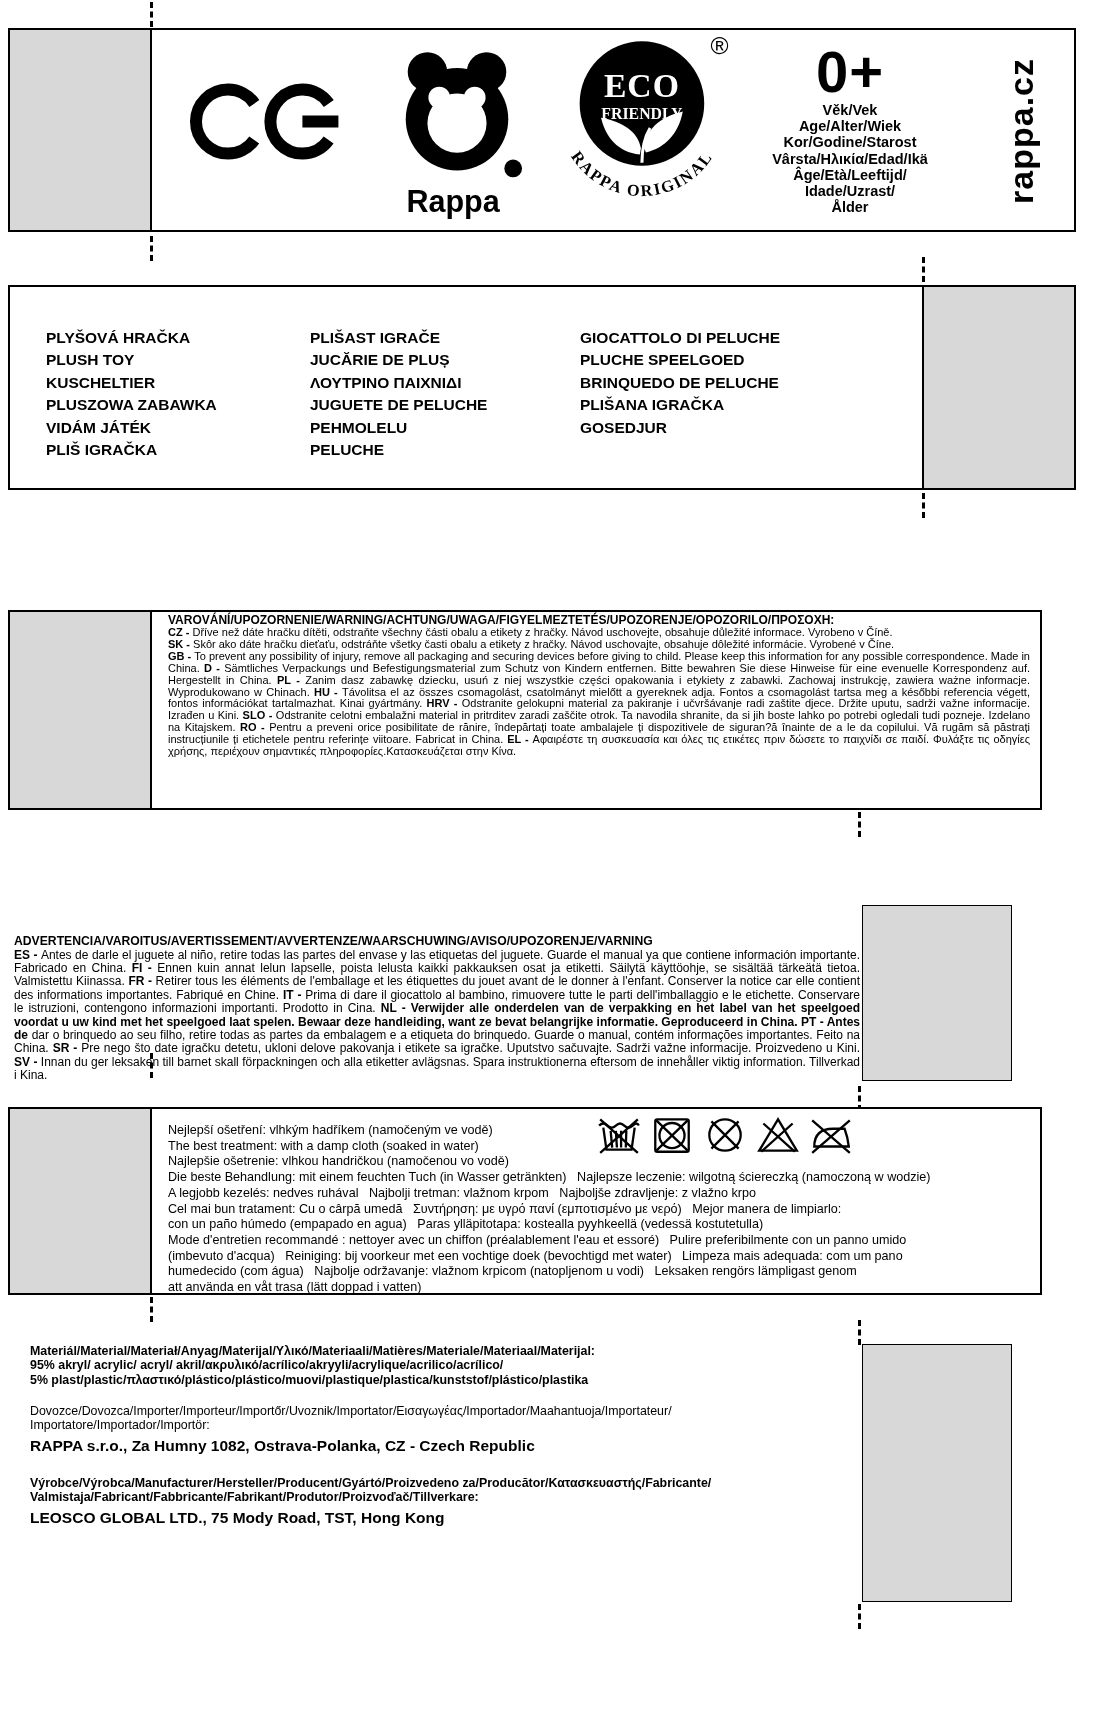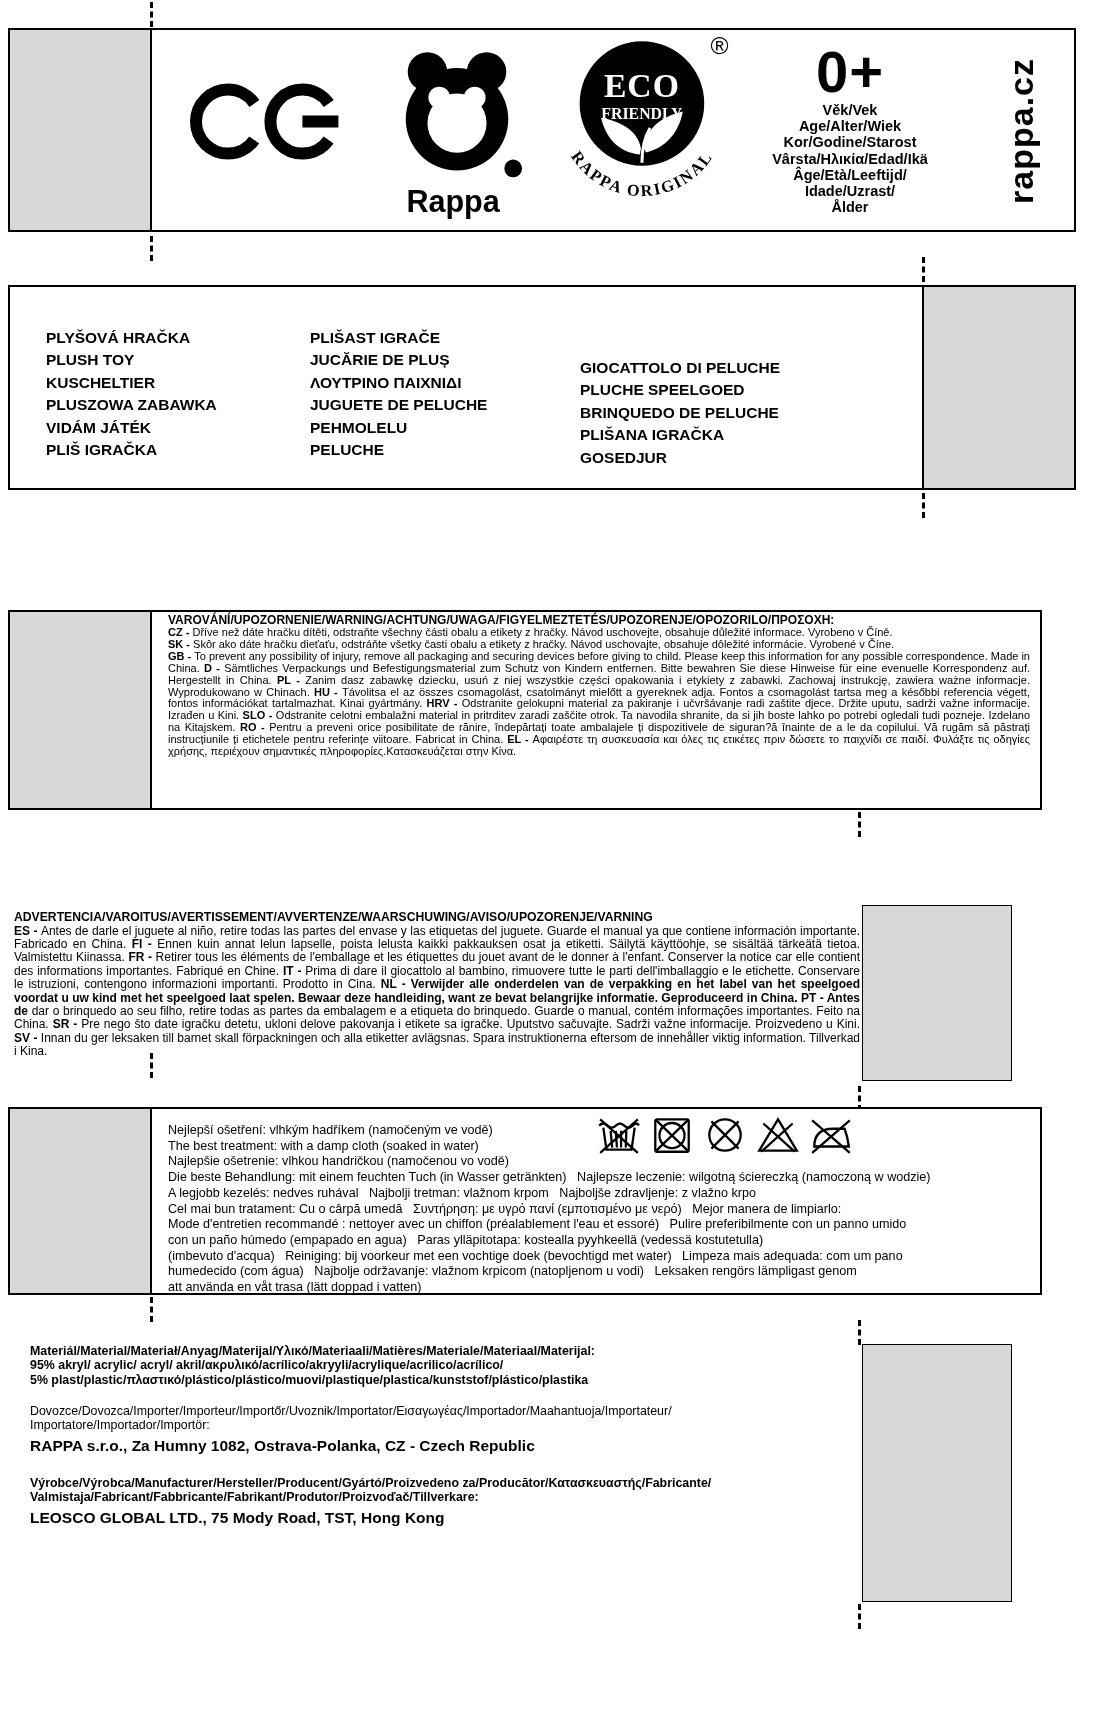--- a/index.html
+++ b/index.html
@@ -16,31 +16,31 @@
   .eco{position:absolute;left:548px;top:4px;}
   .age{position:absolute;left:726px;top:12px;width:228px;text-align:center;}
   .age-value{font-size:58px;font-weight:bold;line-height:60px;letter-spacing:1px;}
   .age-line{font-size:14.5px;font-weight:bold;line-height:16.2px;}
   .website-wrap{position:absolute;left:988px;top:10px;height:182px;width:46px;display:flex;align-items:center;justify-content:center;}
   .website{writing-mode:vertical-rl;transform:rotate(180deg);font-weight:bold;font-size:34px;letter-spacing:1px;}
   
   .box2{left:8px;top:285px;width:1068px;height:205px;}
   .g-right2{position:absolute;right:0;top:0;bottom:0;width:152px;border-left:2px solid #000;}
   .namecol{position:absolute;top:40px;}
-  .col1{left:36px;} .col2{left:300px;} .col3{left:570px;margin-top:30px;}
+  .col1{left:36px;} .col2{left:300px;} .col3{left:570px;}
   .name-line{font-size:15.5px;font-weight:bold;line-height:22.4px;white-space:nowrap;}
   
   .box3{left:8px;top:610px;width:1034px;height:200px;display:flex;}
   .g3{width:142px;border-right:2px solid #000;flex-shrink:0;}
   .warn-text{flex:1;padding:2px 10px 0 16px;}
   .warn-title{font-size:12px;font-weight:bold;line-height:13px;}
   .small-para{font-size:11px;line-height:11.9px;text-align:justify;}
   .small-para b{font-weight:bold;}
   
-  .adv{position:absolute;left:14px;top:911px;width:846px;}
+  .adv{position:absolute;left:14px;top:935px;width:846px;}
   .adv-title{font-size:12.2px;font-weight:bold;line-height:13.5px;}
   .adv-para{font-size:12px;line-height:13.4px;text-align:justify;}
   .adv-para b{font-weight:bold;}
   .gray4{position:absolute;left:862px;top:905px;width:150px;height:176px;border:1px solid #000;}
   
   .box5{left:8px;top:1107px;width:1034px;height:188px;display:flex;}
   .g5{width:142px;border-right:2px solid #000;flex-shrink:0;}
   .care-wrap{flex:1;position:relative;}
   .care-lines{position:absolute;left:16px;top:14px;width:862px;}
   .care-line{font-size:12.6px;line-height:15.7px;white-space:pre-wrap;}
@@ -180,22 +180,22 @@
   <section class="box box5">
     <div class="grayblock g5"></div>
     <div class="care-wrap">
       <div class="care-lines">
           <div class="care-line">Nejlepší ošetření: vlhkým hadříkem (namočeným ve vodě)</div>
           <div class="care-line">The best treatment: with a damp cloth (soaked in water)</div>
           <div class="care-line">Najlepšie ošetrenie: vlhkou handričkou (namočenou vo vodě)</div>
           <div class="care-line">Die beste Behandlung: mit einem feuchten Tuch (in Wasser getränkten)   Najlepsze leczenie: wilgotną ściereczką (namoczoną w wodzie)</div>
           <div class="care-line">A legjobb kezelés: nedves ruhával   Najbolji tretman: vlažnom krpom   Najboljše zdravljenje: z vlažno krpo</div>
           <div class="care-line">Cel mai bun tratament: Cu o cârpă umedă   Συντήρηση: με υγρό πανί (εμποτισμένο με νερό)   Mejor manera de limpiarlo:</div>
+          <div class="care-line">con un paño húmedo (empapado en agua)   Paras ylläpitotapa: kostealla pyyhkeellä (vedessä kostutetulla)</div>
           <div class="care-line">Mode d'entretien recommandé : nettoyer avec un chiffon (préalablement l'eau et essoré)   Pulire preferibilmente con un panno umido</div>
-          <div class="care-line">con un paño húmedo (empapado en agua)   Paras ylläpitotapa: kostealla pyyhkeellä (vedessä kostutetulla)</div>
           <div class="care-line">(imbevuto d'acqua)   Reiniging: bij voorkeur met een vochtige doek (bevochtigd met water)   Limpeza mais adequada: com um pano</div>
           <div class="care-line">humedecido (com água)   Najbolje održavanje: vlažnom krpicom (natopljenom u vodi)   Leksaken rengörs lämpligast genom</div>
           <div class="care-line">att använda en våt trasa (lätt doppad i vatten)</div>
         </div>
       <div class="symbols">
         <svg width="46" height="42" viewBox="0 0 44 40">
           <g fill="none" stroke="#000" stroke-width="2.2">
             <path d="M3,11 Q7,7 11,11 T19,11 T27,11 T35,11 T41,11"></path>
             <path d="M7,13 L10,34 L34,34 L37,13"></path>
             <path d="M14,16 L15.5,32 M19,16 L20,32 M24,16 L24,32 M29,16 L28.5,32"></path>

